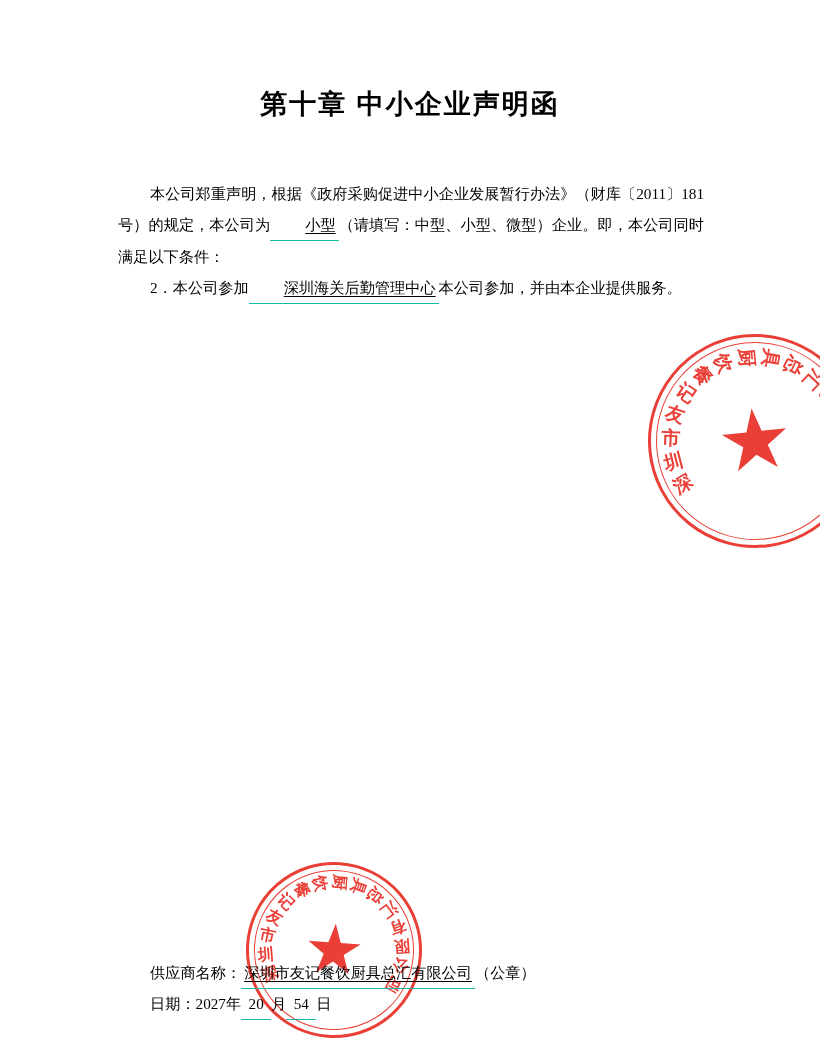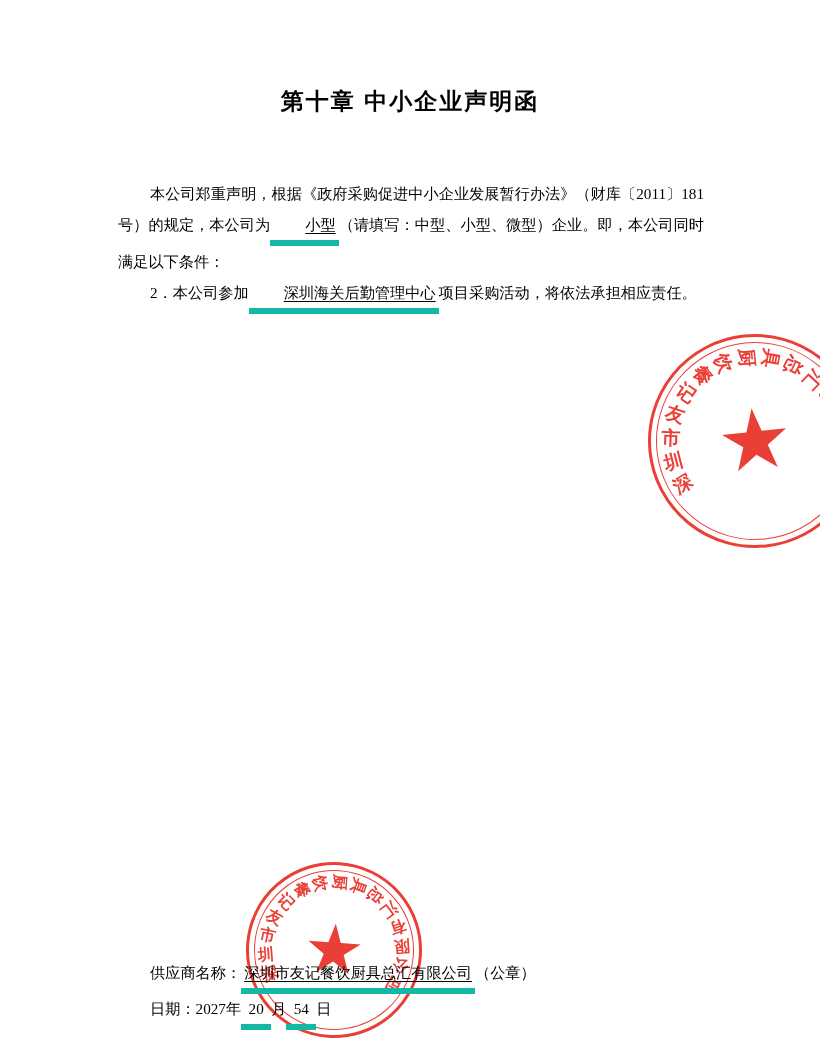--- a/index.html
+++ b/index.html
@@ -16,21 +16,21 @@
     overflow: hidden;
   }
   .page {
     position: relative;
     width: 820px;
     height: 1043px;
     box-sizing: border-box;
   }
   .doc-title {
     text-align: center;
-    font-size: 23px;
+    font-size: 27px;
     font-weight: bold;
     letter-spacing: 2px;
     margin: 0;
     padding-top: 86px;
     font-family: "Liberation Sans", "DejaVu Sans", sans-serif;
   }
   .body-block {
     position: absolute;
     left: 118px;
     top: 178px;
@@ -57,21 +57,21 @@
     top: 958px;
     font-size: 15.2px;
     line-height: 30px;
   }
   .footer-line {
     margin: 0;
     white-space: nowrap;
   }
   .blank {
     display: inline-block;
-    border-bottom: 6px solid #14b8a6;
+    border-bottom: 1px solid #14b8a6;
     text-align: center;
   }
   .b-date-m { min-width: 30px; }
 
   
   .seal {
     position: absolute;
     border-radius: 50%;
     border: 3.5px solid #e8251b;
     color: #e8251b;
@@ -134,21 +134,21 @@
   <h1 class="doc-title">第十章  中小企业声明函</h1>
 
   <div class="body-block">
 
     <p class="para indent2">
       <span>本公司郑重声明，根据《政府采购促进中小企业发展暂行办法》（财库〔2011〕181 号）</span><span>的规定，本公司为</span><span class="blank u-wide">小型</span><span>（请填写：中型、小型、微型）企业。即，本公司同时满足以下条</span><span>件：</span>
     </p>
 
 
     <p class="para indent2">
-      <span>2．本公司参加</span><span class="blank u-wide">深圳海关后勤管理中心</span><span>项目采购活动，将依法承担相应责任。</span>
+      <span>2．本公司参加</span><span class="blank u-wide">深圳海关后勤管理中心</span><span>本公司参加，并由本企业提供服务。</span>
     </p>
 
 
   </div>
 
   <div class="seal seal-top">
     <div class="seal-inner"></div>
     <div class="seal-star">★</div>
     <div class="seal-text" id="seal-text-top">
         <span style="transform: rotate(-115deg) translate(0px, -84px) rotate(90deg) translate(-50%, -50%);">深</span>

